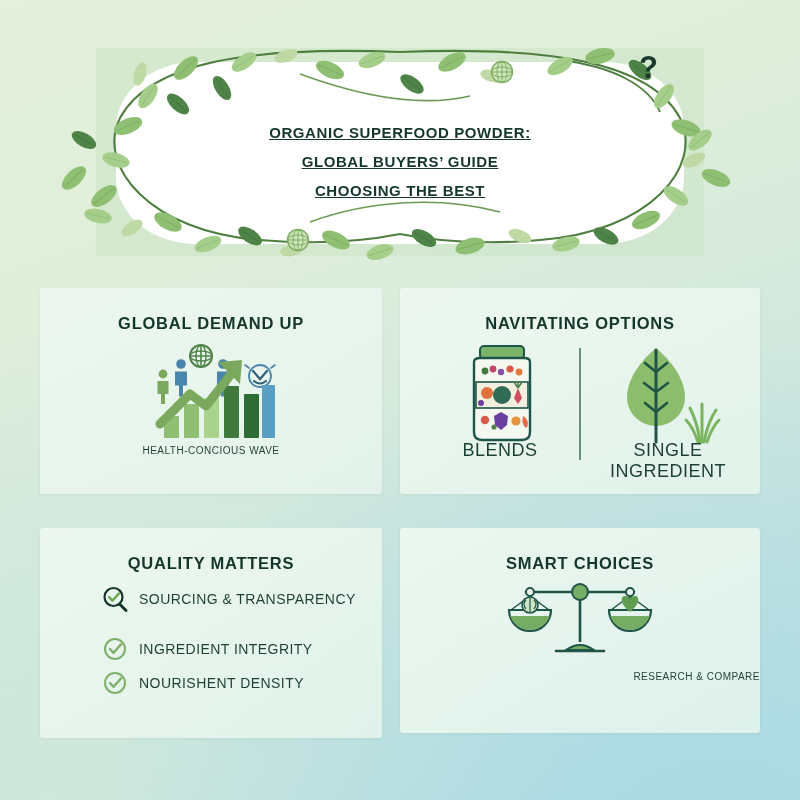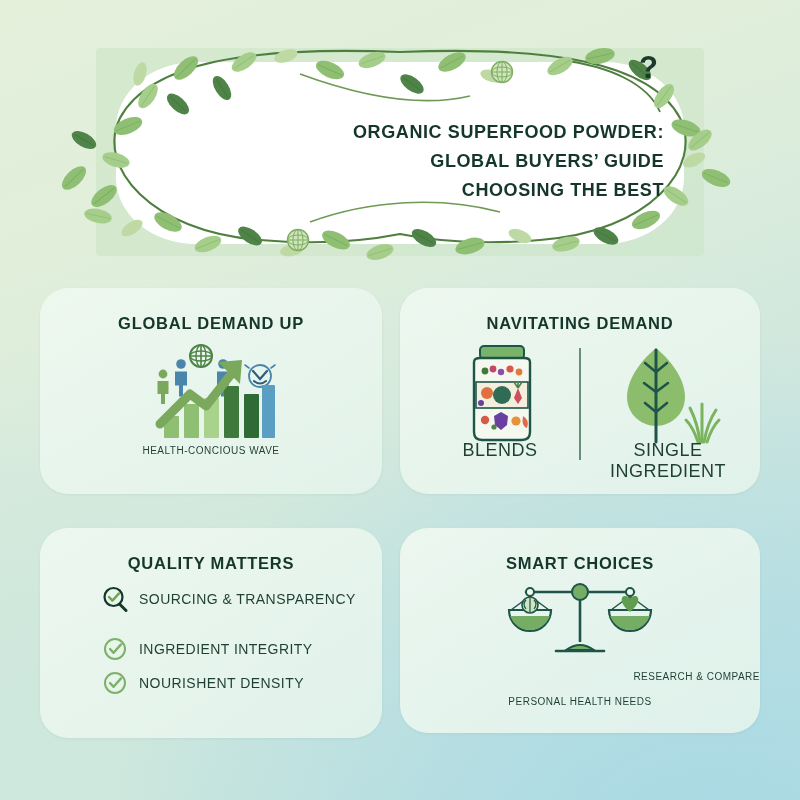--- a/index.html
+++ b/index.html
@@ -21,36 +21,36 @@
   .hdr-band{
     position:absolute;left:96px;top:48px;width:608px;height:208px;
     background:rgba(203,227,196,0.55);border-radius:4px;
   }
   .title-panel{
     position:absolute;left:116px;top:62px;width:568px;height:182px;
     background:#ffffff;border-radius:80px/66px;
   }
   .title-text{
     position:absolute;left:136px;top:118px;width:528px;
-    text-align:right;color:#14362b;
-    font-size:18px;font-weight:bold;letter-spacing:.6px;line-height:29px;
+    text-align:center;color:#14362b;
+    font-size:15px;font-weight:bold;letter-spacing:.6px;line-height:29px;text-decoration:underline;
   }
   .title-text div{white-space:nowrap;}
   #wreath{position:absolute;left:0;top:0;width:800px;height:280px;}
   .qmark{
     position:absolute;left:639px;top:50px;
     font-size:31px;font-weight:bold;color:#1b3a2d;
     font-family:"Liberation Sans",sans-serif;
   }
 
   
   .card{
     position:absolute;
     background:linear-gradient(150deg, rgba(238,248,240,.93) 0%, rgba(229,244,236,.88) 100%);
-    border-radius:28px;
+    border-radius:3px;
     box-shadow:0 1px 3px rgba(60,90,70,.07);
   }
   #card-demand {left:40px; top:288px; width:342px; height:206px;}
   #card-options{left:400px;top:288px; width:360px; height:206px;}
   #card-quality{left:40px; top:528px; width:342px; height:210px;}
   #card-smart  {left:400px;top:528px; width:360px; height:205px;}
 
   .card-title{
     position:absolute;left:0;right:0;top:26px;text-align:center;
     color:#14362b;font-size:16.5px;font-weight:bold;letter-spacing:.75px;
@@ -219,21 +219,21 @@
       <rect x="112" y="45" width="13" height="53" rx="1" fill="#5b9ec4"></rect>
 
       <path d="M10 84 L40 54 L56 66 L86 28" fill="none" stroke="#7aa85c" stroke-width="9" stroke-linecap="round" stroke-linejoin="round"></path>
       <path d="M68 22 L92 20 L90 44 Z" fill="#7aa85c"></path>
     </svg>
 
     <div class="card-cap" id="demand-caption">HEALTH-CONCIOUS WAVE</div>
   </div>
 
   <div class="card" id="card-options">
-    <div class="card-title">NAVITATING DEMAND</div>
+    <div class="card-title">NAVITATING OPTIONS</div>
 
     <svg class="icon-wrap" style="left:54px;top:56px;" width="96" height="104" viewBox="0 0 96 104">
       <rect x="26" y="2" width="44" height="13" rx="4" fill="#79b36a" stroke="#1f5448" stroke-width="2"></rect>
       <path d="M20 18 q0 -4 6 -4 h44 q6 0 6 4 v70 q0 8 -8 8 h-40 q-8 0 -8 -8 z" fill="#f4f8ef" stroke="#1f5448" stroke-width="2.4"></path>
       <rect x="22" y="38" width="52" height="26" fill="#f3efdf" stroke="#1f5448" stroke-width="1.6"></rect>
 
       <circle cx="31" cy="27" r="3.4" fill="#3f7a3c"></circle>
       <circle cx="39" cy="25" r="3.4" fill="#c0486a"></circle>
       <circle cx="47" cy="28" r="3.2" fill="#8a4fa8"></circle>
       <circle cx="56" cy="25" r="3.6" fill="#d8594a"></circle>
@@ -321,16 +321,15 @@
       <path d="M26 18 V32 M22 20 q-4 4 0 9 M30 20 q4 4 0 9" stroke="#1f5448" stroke-width="1.2" fill="none"></path>
 
       <circle cx="126" cy="12" r="4" fill="#f2f8ee" stroke="#1f5448" stroke-width="2"></circle>
       <path d="M126 16 L107 30 M126 16 L145 30 M126 16 V30" stroke="#1f5448" stroke-width="1.5" fill="none"></path>
       <path d="M105 30 H147 a21 21 0 0 1 -42 0 z" fill="none" stroke="#1f5448" stroke-width="2.2"></path>
       <path d="M106.2 36 H145.8 a21 21 0 0 1 -39.6 0 z" fill="#74ad63"></path>
       <path d="M126 32 C116 24 116 16 121 16 c3 0 5 2 5 4 c0 -2 2 -4 5 -4 c5 0 5 8 -5 16 z" fill="#5f9e4f"></path>
     </svg>
 
     <div class="card-cap" id="smart-cap-0">RESEARCH &amp; COMPARE</div>
-    <div class="card-cap" id="smart-cap-1">PERSONAL HEALTH NEEDS</div>
   </div>
 
 </div>
 
 </body></html>

